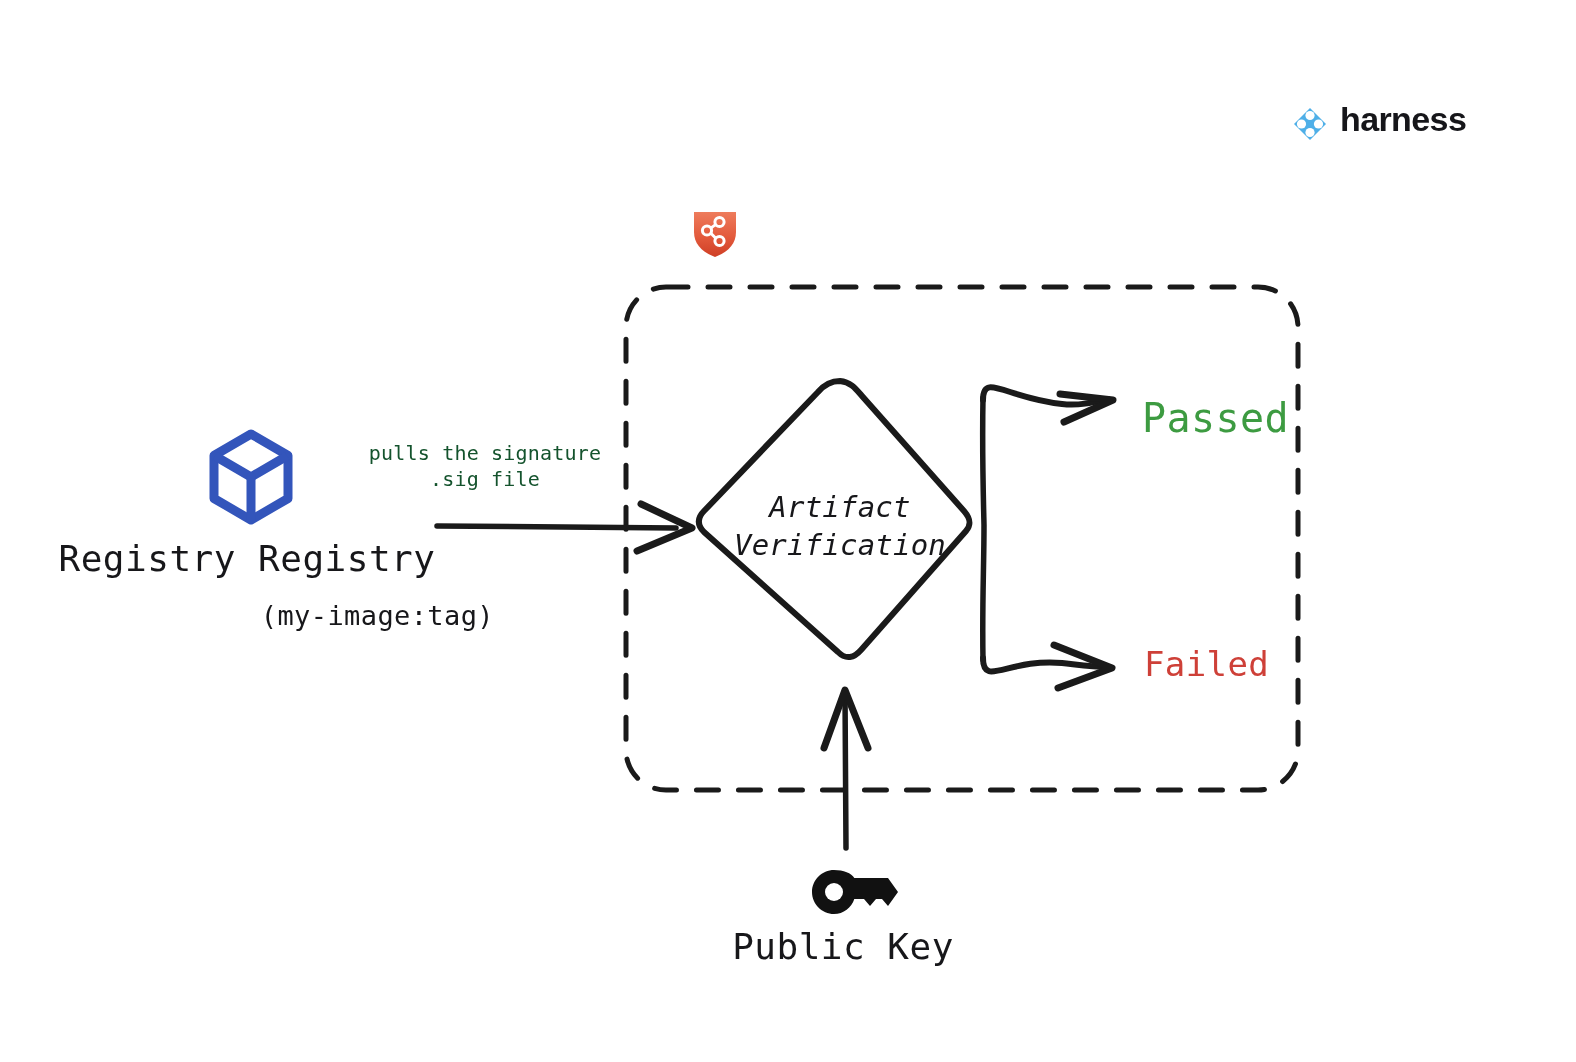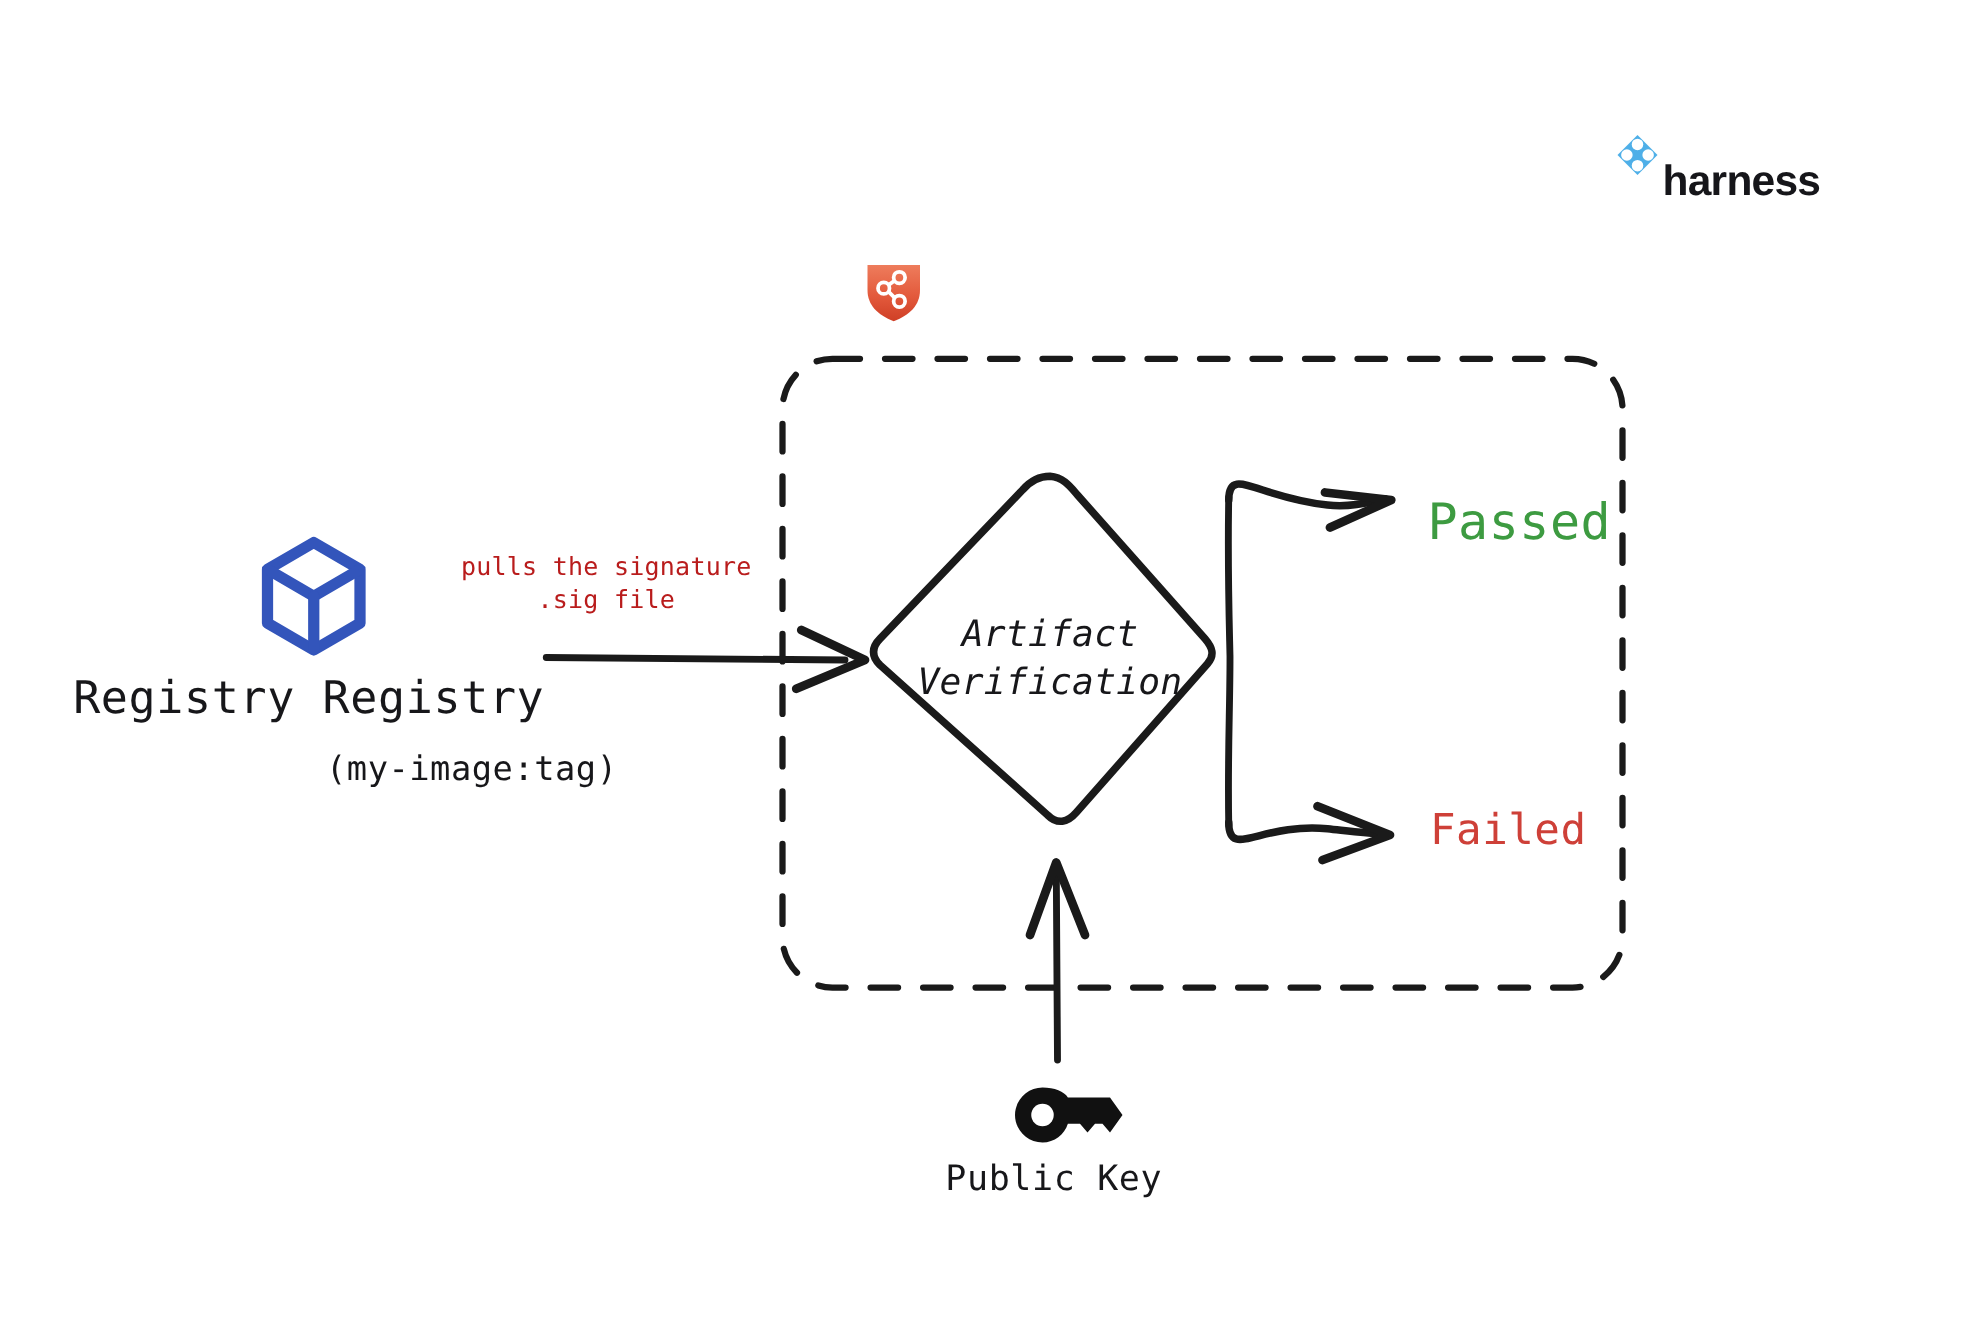--- a/index.html
+++ b/index.html
@@ -22,22 +22,21 @@
     height: 1062px;
   }
   .abs { position: absolute; }
 
   
   #harness-logo {
     left: 1290px;
     top: 100px;
     display: flex;
     align-items: center;
-    gap: 4px;
-    margin-top: 26px;
+    gap: 14px;
   }
   #harness-logo .wordmark {
     font-family: "Liberation Sans", sans-serif;
     font-weight: bold;
     font-size: 34px;
     letter-spacing: -0.6px;
     color: #16161a;
   }
 
   
@@ -75,21 +74,21 @@
     color: #17171a;
   }
   #edge-note {
     left: 352px;
     top: 440px;
     width: 266px;
     text-align: center;
     font-size: 20px;
     line-height: 26px;
     letter-spacing: 0.2px;
-    color: #b91c1c;
+    color: #14532d;
   }
   #edge-note .line2 { display: block; }
 
   #diamond-label {
     left: 700px;
     top: 488px;
     width: 280px;
     text-align: center;
     font-size: 29px;
     line-height: 38px;
@@ -109,21 +108,21 @@
     top: 644px;
     font-size: 34px;
     letter-spacing: 0.4px;
   }
 
   #publickey-label {
     left: 620px;
     top: 926px;
     width: 446px;
     text-align: center;
-    font-size: 28px;
+    font-size: 36px;
     letter-spacing: 0.5px;
     color: #17171a;
   }
 </style>
 </head>
 <body>
 
 <svg id="canvas" viewBox="0 0 1576 1062" xmlns="http://www.w3.org/2000/svg">
   <defs>
     <linearGradient id="shieldGrad" x1="0" y1="0" x2="0" y2="1">

